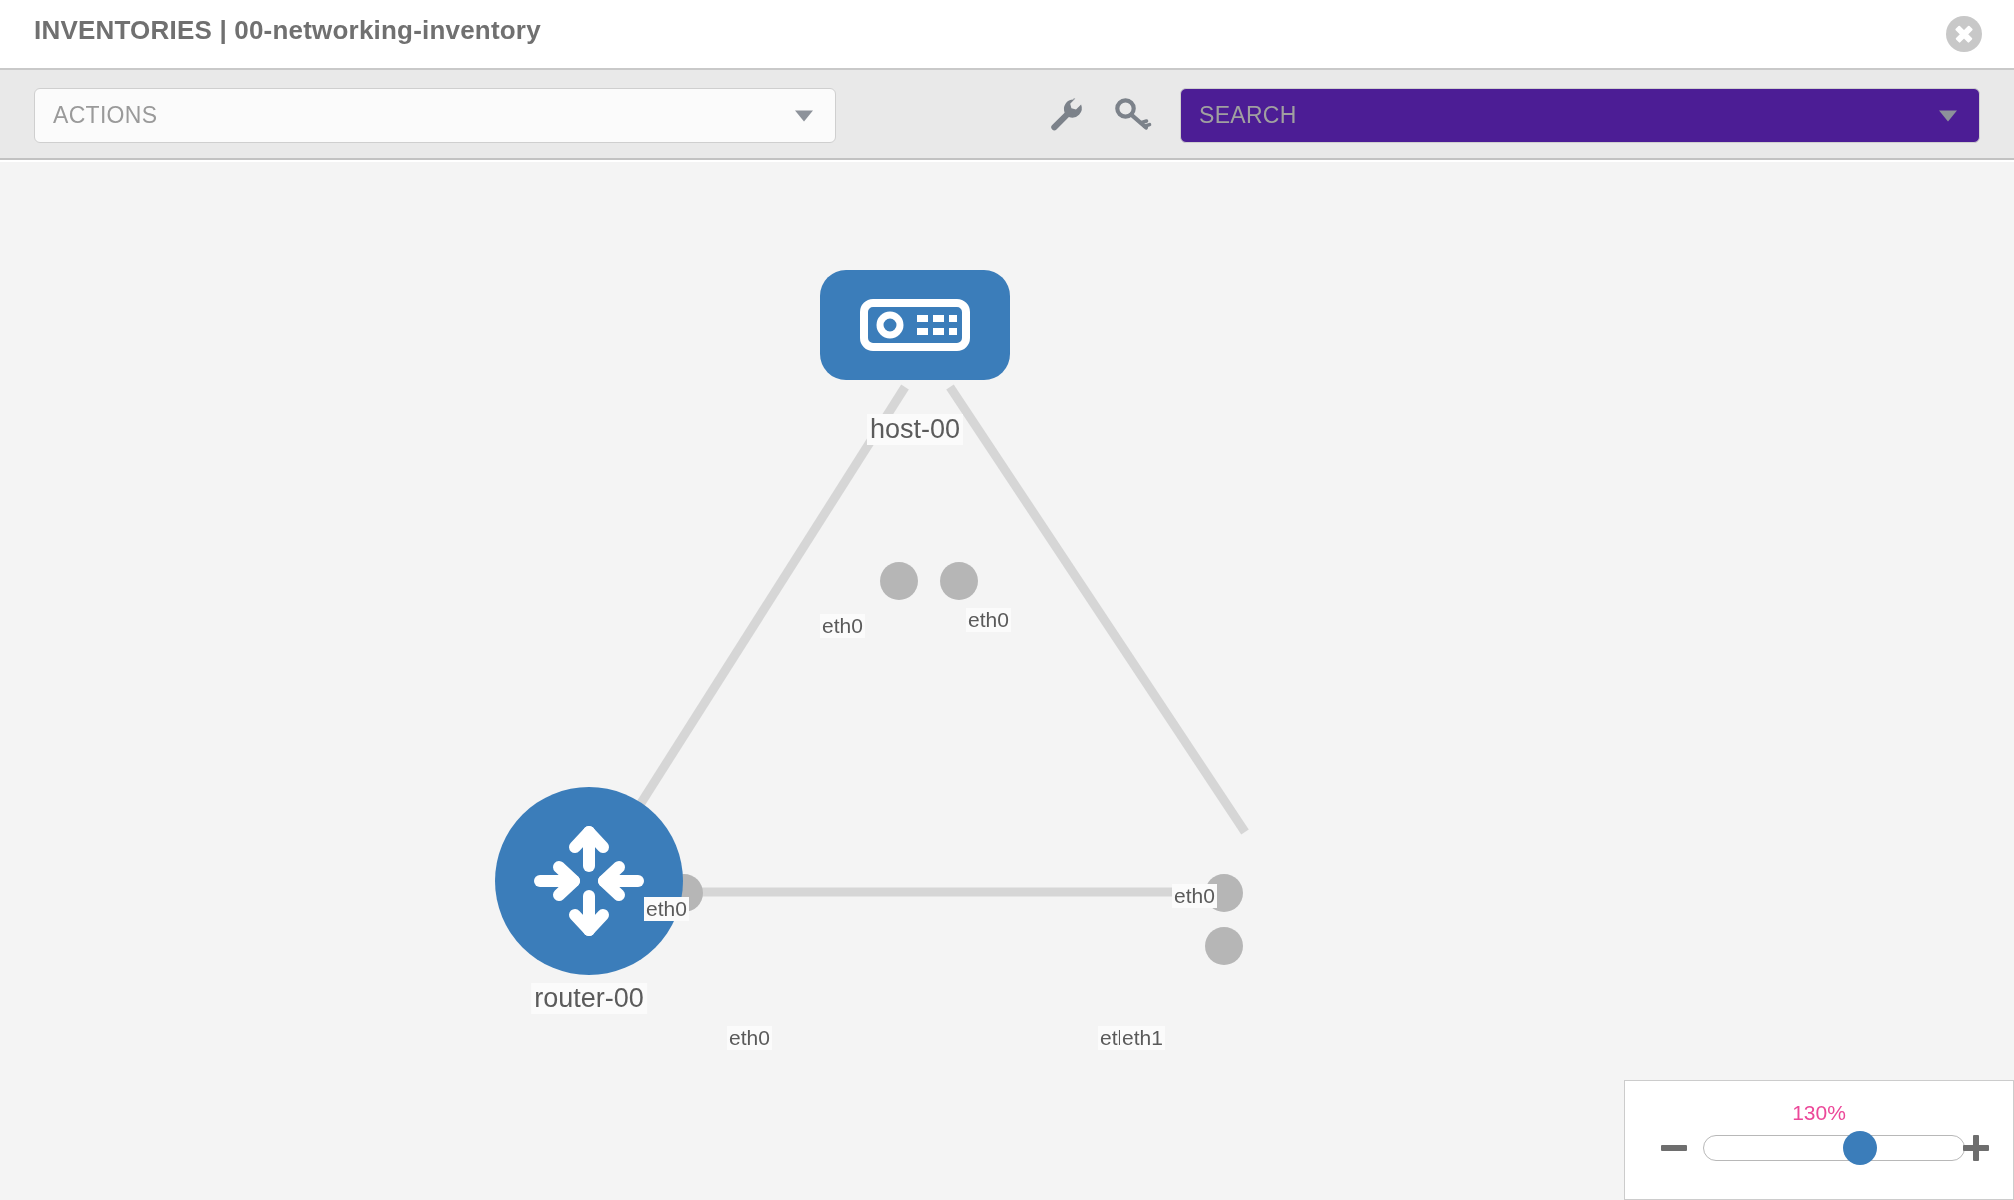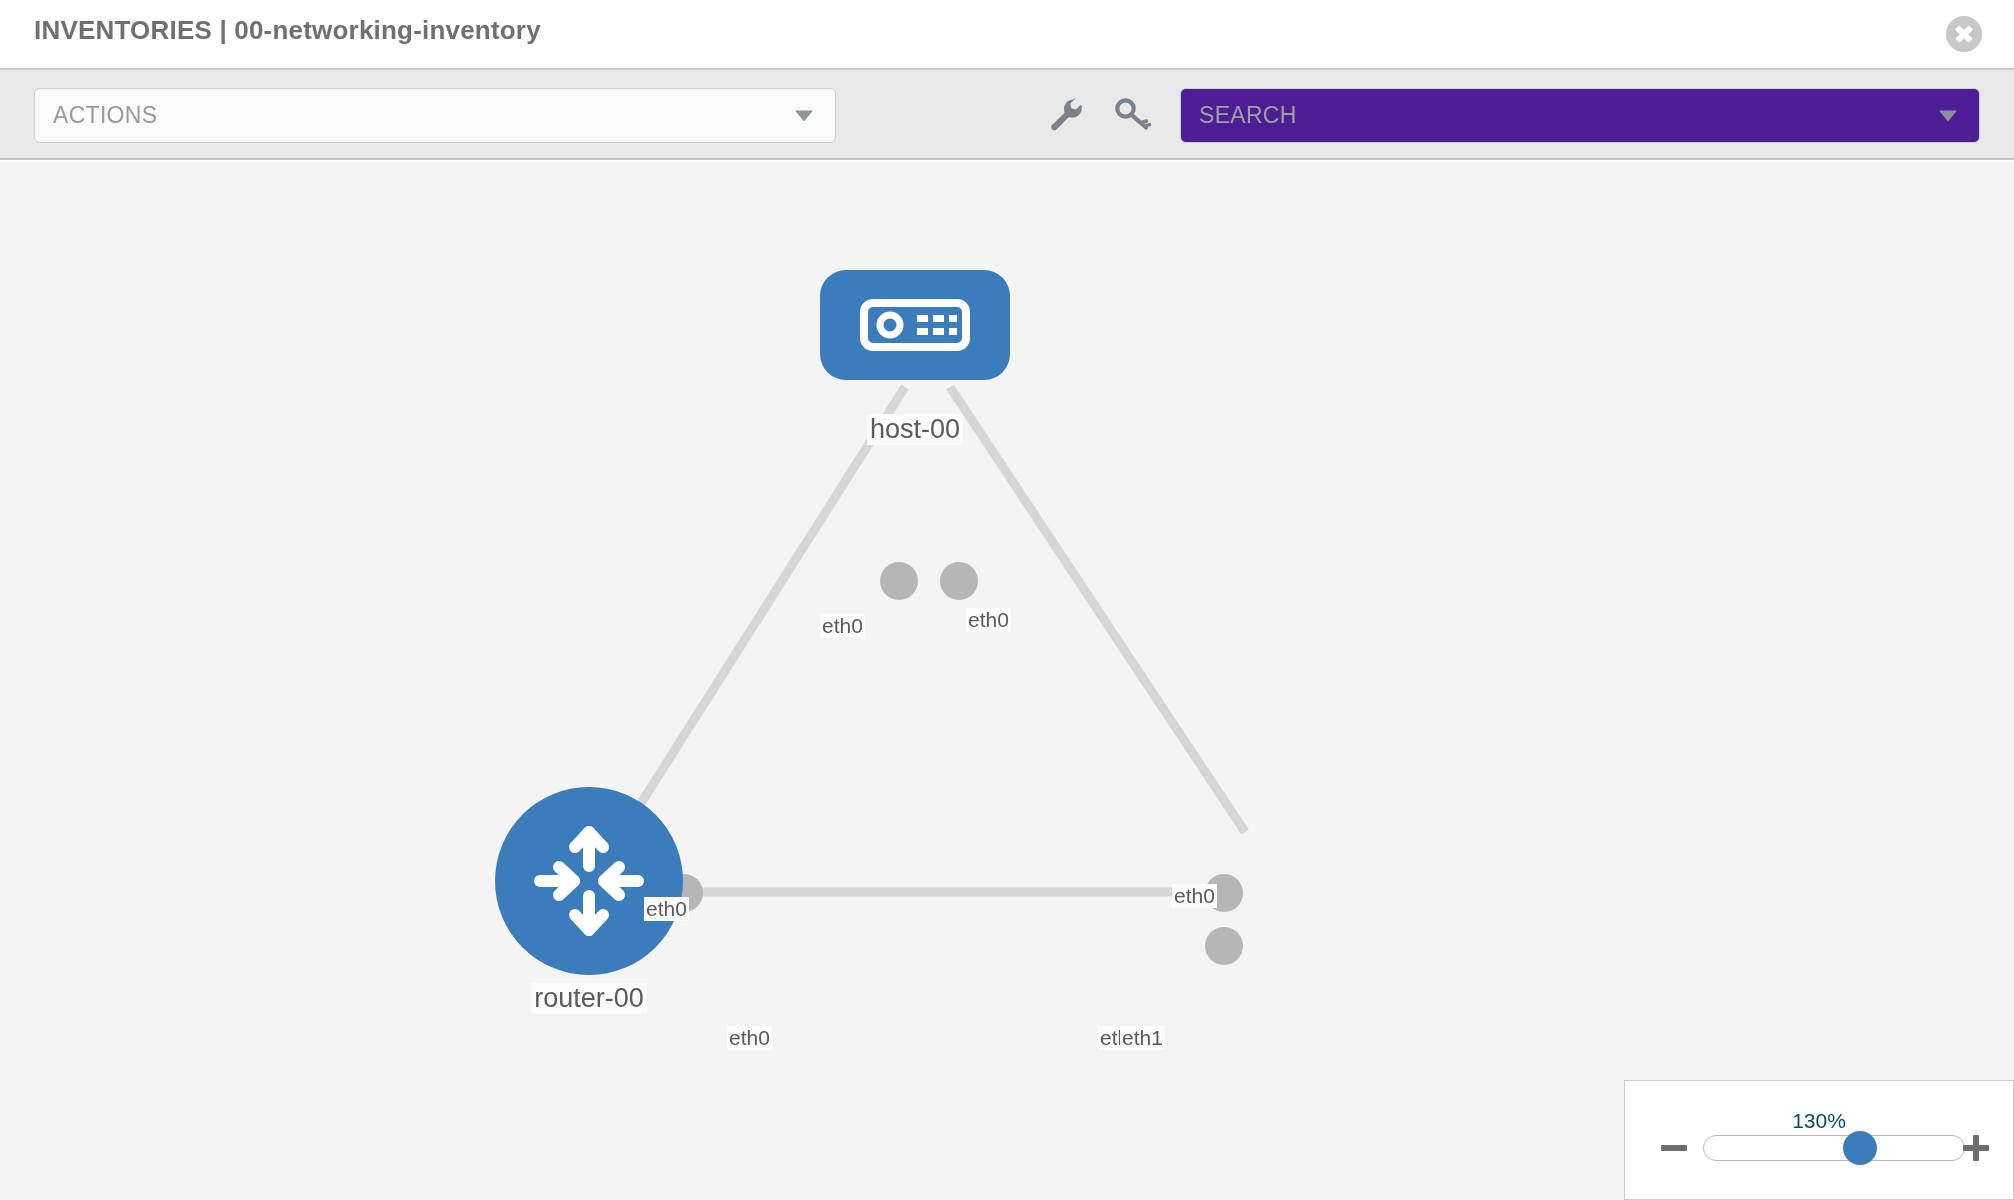--- a/index.html
+++ b/index.html
@@ -146,24 +146,24 @@
   }
 
   
   .zoom-panel {
     position: absolute; right: 0px; bottom: 0px;
     width: 390px; height: 120px;
     background: #ffffff;
     border: 1.5px solid #cccccc;
   }
   .zoom-value {
-    position: absolute; left: 0; right: 0; top: 28px;
+    position: absolute; left: 0; right: 0; top: 20px;
     text-align: center;
     font-size: 21px;
-    color: #0c4a6e;
+    color: #ec4899;
   }
   .zoom-minus, .zoom-plus {
     position: absolute; top: 52px;
     width: 30px; height: 30px; cursor: pointer;
   }
   .zoom-minus { left: 34px; }
   .zoom-plus  { right: 22px; }
   .zoom-minus::before, .zoom-plus::before, .zoom-plus::after {
     content: ""; position: absolute; background: #6e6e6e; border-radius: 1px;
   }

